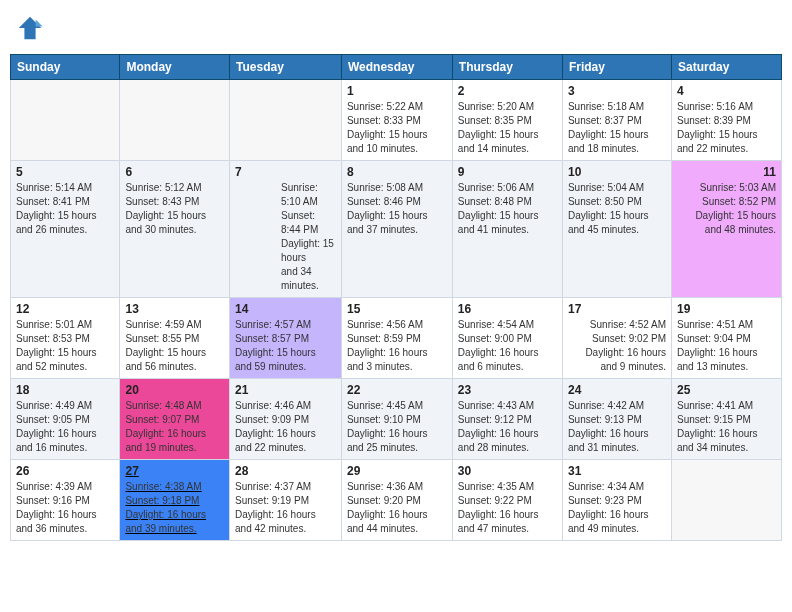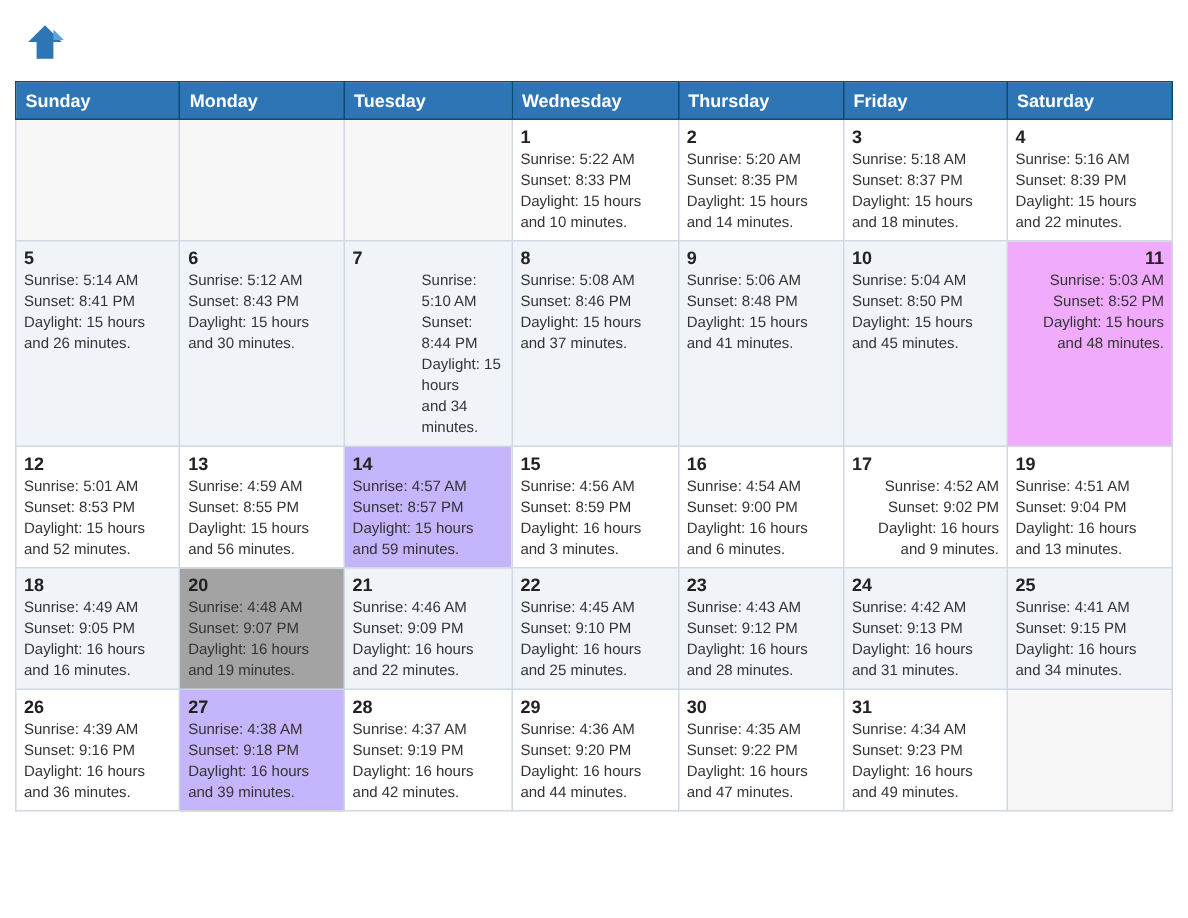--- a/index.html
+++ b/index.html
@@ -263,21 +263,21 @@
         </td>
       </tr>
       <tr>
         <td style="background: rgb(240, 244, 248);">
           <div class="day-number">18</div>
           <div class="day-info" style="white-space: pre-line;">Sunrise: 4:49 AM
 Sunset: 9:05 PM
 Daylight: 16 hours
 and 16 minutes.</div>
         </td>
-        <td style="background: #a3a3a3;">
+        <td style="background: #ec4899;">
           <div class="day-number">20</div>
           <div class="day-info" style="white-space: pre-line;">Sunrise: 4:48 AM
 Sunset: 9:07 PM
 Daylight: 16 hours
 and 19 minutes.</div>
         </td>
         <td style="background: rgb(240, 244, 248);">
           <div class="day-number">21</div>
           <div class="day-info" style="white-space: pre-line;">Sunrise: 4:46 AM
 Sunset: 9:09 PM
@@ -314,21 +314,21 @@
         </td>
       </tr>
       <tr>
         <td style="background: rgb(255, 255, 255);">
           <div class="day-number">26</div>
           <div class="day-info" style="white-space: pre-line;">Sunrise: 4:39 AM
 Sunset: 9:16 PM
 Daylight: 16 hours
 and 36 minutes.</div>
         </td>
-        <td style="background: #c4b5fd;">
+        <td style="background: #3b82f6; text-decoration: underline;">
           <div class="day-number">27</div>
           <div class="day-info" style="white-space: pre-line;">Sunrise: 4:38 AM
 Sunset: 9:18 PM
 Daylight: 16 hours
 and 39 minutes.</div>
         </td>
         <td style="background: rgb(255, 255, 255);">
           <div class="day-number">28</div>
           <div class="day-info" style="white-space: pre-line;">Sunrise: 4:37 AM
 Sunset: 9:19 PM

